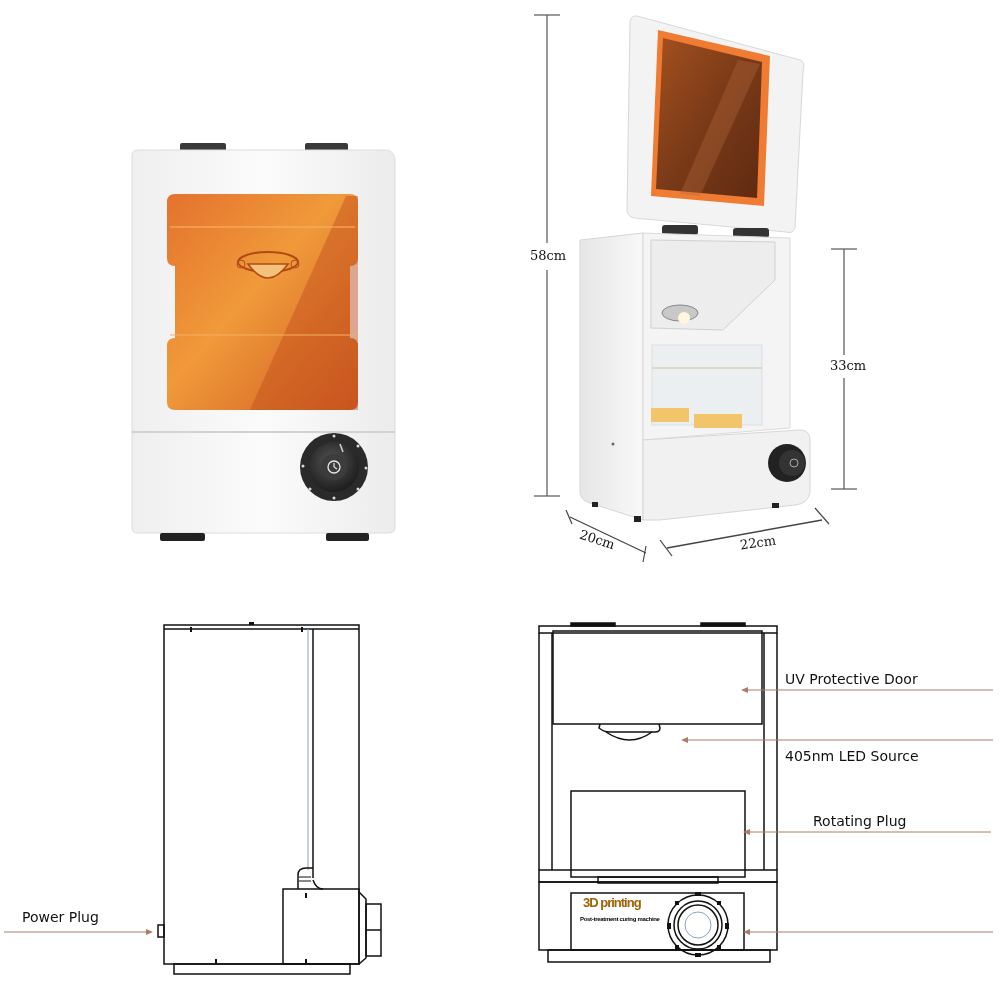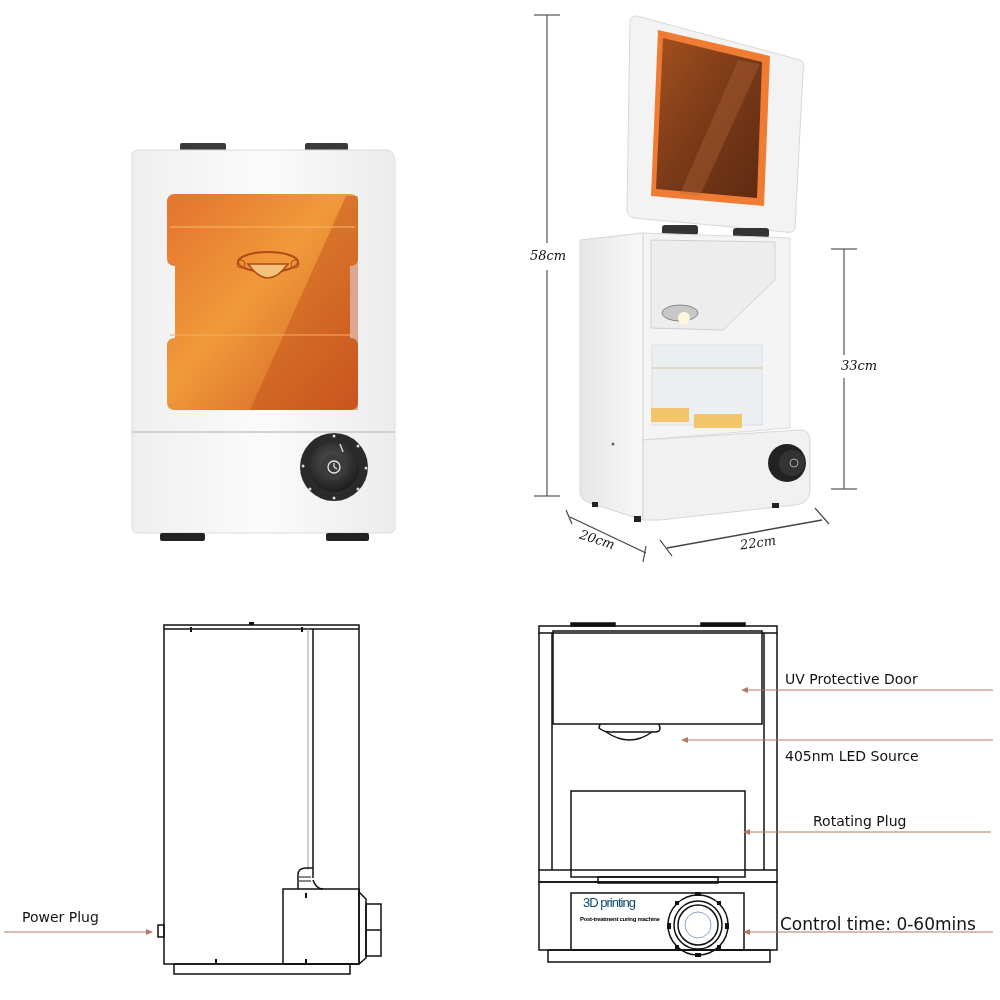--- a/index.html
+++ b/index.html
@@ -1,21 +1,21 @@
 <!DOCTYPE html>
 <html><head>
   <meta charset="utf-8">
   <style>
     html, body { margin: 0; padding: 0; background: #ffffff; }
     body { width: 1000px; height: 1000px; position: relative; overflow: hidden; font-family: "DejaVu Sans", sans-serif; }
     .abs { position: absolute; }
     svg { position: absolute; left: 0; top: 0; }
     .dim-label { position: absolute; font-family: "DejaVu Serif", serif; font-size: 13px; color: #111; background: #fff; line-height: 14px; }
     .callout { position: absolute; font-family: "DejaVu Sans", sans-serif; color: #111; font-size: 14px; line-height: 22px; white-space: nowrap; }
-    .panel-text-1 { position: absolute; font-family: "Liberation Sans", sans-serif; font-weight: normal; font-size: 13px; letter-spacing: -1px; color: #0c4a6e; }
+    .panel-text-1 { position: absolute; font-family: "Liberation Sans", sans-serif; font-weight: bold; font-size: 13px; letter-spacing: -1px; color: #a16207; }
     .panel-text-2 { position: absolute; font-family: "Liberation Sans", sans-serif; font-weight: bold; font-size: 6px; letter-spacing: -0.3px; color: #000; }
   </style>
 </head>
 <body>
 
 <div class="abs" style="left:0;top:0;width:500px;height:580px;">
   <svg width="500" height="580" viewBox="0 0 500 580">
     <defs>
       <linearGradient id="amberGrad" x1="0" y1="0" x2="1" y2="1">
         <stop offset="0" stop-color="#e4722e"></stop>
@@ -67,21 +67,21 @@
         <circle cx="334" cy="498" r="1.5"></circle>
         <circle cx="310" cy="489" r="1.5"></circle>
         <circle cx="303" cy="466" r="1.5"></circle>
     </g>
 
     <rect x="160" y="533" width="45" height="8" rx="2" fill="#222"></rect>
     <rect x="326" y="533" width="43" height="8" rx="2" fill="#222"></rect>
   </svg>
 </div>
 
-<div class="abs" style="left:500px;top:0;width:500px;height:580px;font-style:italic;">
+<div class="abs" style="left:500px;top:0;width:500px;height:580px;">
   <svg width="500" height="580" viewBox="500 0 500 580">
     <defs>
       <linearGradient id="doorAmber" x1="0" y1="0" x2="1" y2="1">
         <stop offset="0" stop-color="#a4501e"></stop>
         <stop offset="0.5" stop-color="#7a3a18"></stop>
         <stop offset="1" stop-color="#5e2a12"></stop>
       </linearGradient>
       <linearGradient id="sideGrad" x1="0" y1="0" x2="1" y2="0">
         <stop offset="0" stop-color="#e6e6e6"></stop>
         <stop offset="1" stop-color="#f8f8f8"></stop>
@@ -132,21 +132,21 @@
 
     <line x1="570" y1="517" x2="646" y2="553" stroke="#444" stroke-width="1.2"></line>
     <line x1="566" y1="510" x2="572" y2="524" stroke="#444" stroke-width="1.2"></line>
     <line x1="646" y1="546" x2="643" y2="562" stroke="#444" stroke-width="1.2"></line>
 
     <line x1="667" y1="548" x2="822" y2="520" stroke="#444" stroke-width="1.5"></line>
     <line x1="660" y1="540" x2="672" y2="556" stroke="#444" stroke-width="1.2"></line>
     <line x1="815" y1="508" x2="829" y2="524" stroke="#444" stroke-width="1.2"></line>
   </svg>
   <div class="dim-label" style="left:30px;top:249px;">58cm</div>
-  <div class="dim-label" style="left:341px;top:359px;">33cm</div>
+  <div class="dim-label" style="left:330px;top:359px;">33cm</div>
   <div class="dim-label" style="left:79px;top:533px;transform:rotate(18deg);background:transparent;">20cm</div>
   <div class="dim-label" style="left:240px;top:536px;transform:rotate(-8deg);background:transparent;">22cm</div>
 </div>
 
 <div class="abs" style="left:0;top:580px;width:500px;height:420px;">
   <svg width="500" height="420" viewBox="0 580 500 420">
     <g stroke="#111" fill="none" stroke-width="1.5">
       <rect x="164" y="625" width="195" height="339"></rect>
       <line x1="164" y1="629" x2="359" y2="629"></line>
       <line x1="313" y1="629" x2="313" y2="878"></line>
@@ -221,14 +221,13 @@
       <polygon points="688,737 681,740 688,743"></polygon>
       <polygon points="750,829 743,832 750,835"></polygon>
       <polygon points="750,929 743,932 750,935"></polygon>
     </g>
   </svg>
   <div class="panel-text-1" style="left:83px;top:315px;">3D printing</div>
   <div class="panel-text-2" style="left:80px;top:336px;">Post-treatment curing machine</div>
   <div class="callout" style="left:285px;top:88px;">UV Protective Door</div>
   <div class="callout" style="left:285px;top:137px;margin-top:28px;">405nm LED Source</div>
   <div class="callout" style="left:313px;top:230px;">Rotating Plug</div>
-  <div class="callout" style="left:280px;top:333px;font-size:17px;">Control time: 0-60mins</div>
 </div>
 
 </body></html>

